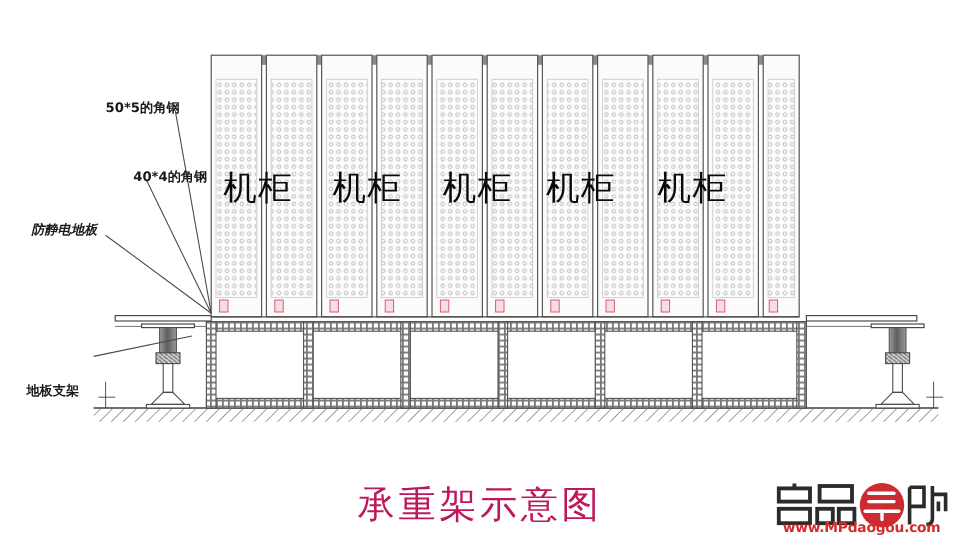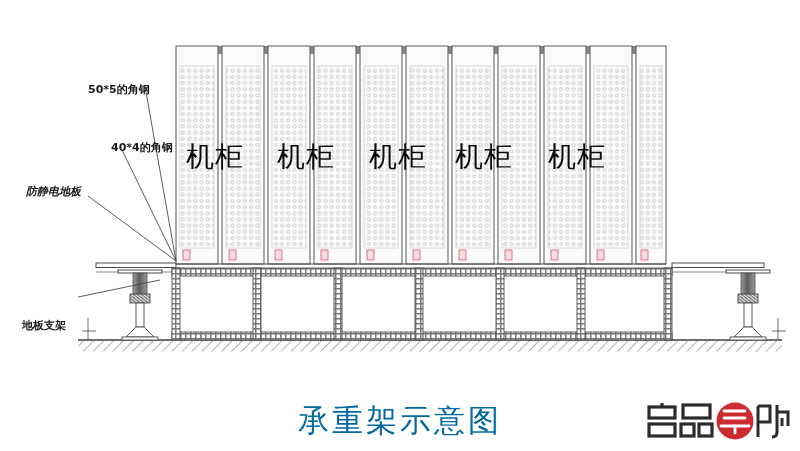--- a/index.html
+++ b/index.html
@@ -38,21 +38,21 @@
     letter-spacing: 0px;
   }
   #title-text {
     position: absolute;
     left: 0;
     top: 382px;
     width: 800px;
     text-align: center;
     font-family: Liberation Mono, monospace;
     font-size: 31px;
-    color: #0369a1;
+    color: #be185d;
     letter-spacing: 3px;
     white-space: nowrap;
   }
   #watermark {
     position: absolute;
     left: 644px;
     top: 376px;
     width: 148px;
     height: 56px;
   }
@@ -289,14 +289,15 @@
 
     <g fill="none" stroke="#2b2b2b" stroke-width="3">
       <path d="M114 4 L114 35"></path>
       <path d="M114 4 L126 4 L126 20 L114 20"></path>
       <path d="M133 3 L133 30 Q133 35 128 35"></path>
       <path d="M133 10 L144 10 L144 24"></path>
       <path d="M138 16 L138 24"></path>
     </g>
   </svg>
 
+  <div id="wm-url">www.MPdaogou.com</div>
 
 </div>
 
 </body></html>

